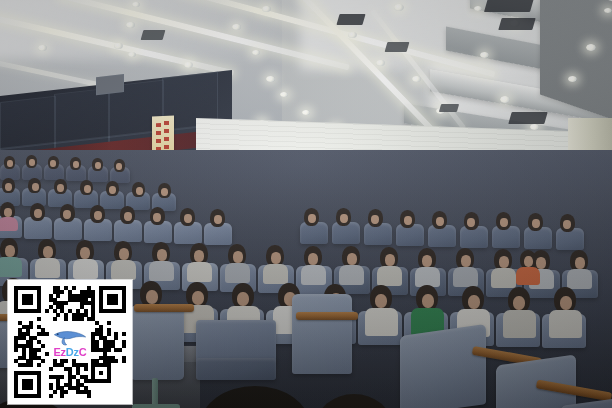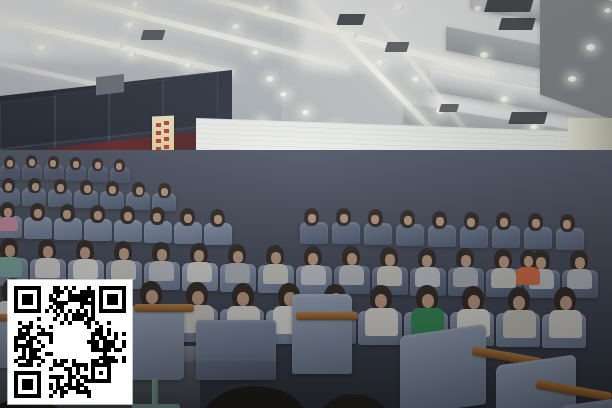--- a/index.html
+++ b/index.html
@@ -1035,15 +1035,23 @@
         <div class="qmod" style="left: 3.86207px; top: 108.138px; width: 4px; height: 4px;"></div>
         <div class="qmod" style="left: 7.72414px; top: 108.138px; width: 4px; height: 4px;"></div>
         <div class="qmod" style="left: 11.5862px; top: 108.138px; width: 4px; height: 4px;"></div>
         <div class="qmod" style="left: 15.4483px; top: 108.138px; width: 4px; height: 4px;"></div>
         <div class="qmod" style="left: 19.3103px; top: 108.138px; width: 4px; height: 4px;"></div>
         <div class="qmod" style="left: 23.1724px; top: 108.138px; width: 4px; height: 4px;"></div>
         <div class="qmod" style="left: 34.7586px; top: 108.138px; width: 4px; height: 4px;"></div>
         <div class="qmod" style="left: 46.3448px; top: 108.138px; width: 4px; height: 4px;"></div>
         <div class="qmod" style="left: 73.3793px; top: 108.138px; width: 4px; height: 4px;"></div>
       </div>
+    <div class="qr-logo">
+      <svg class="qr-bird" viewBox="0 0 60 34">
+        <path d="M2 12 C12 6 26 5 40 8 C48 10 55 13 58 16 C50 15 42 15 36 17 C28 20 20 20 12 17 Z" fill="#5b8fd4" stroke="#2f5f9e" stroke-width="1"></path>
+        <path d="M20 17 C19 22 20 27 24 30 C21 31 17 30 16 27 C15 23 17 19 20 17 Z" fill="#6c9bdb" stroke="#2f5f9e" stroke-width="1"></path>
+        <circle cx="8" cy="11" r="1.6" fill="#1e3f6e"></circle>
+      </svg>
+      <div class="qr-text"><span class="c1">Ez</span><span class="c2">Dz</span><span class="c3">C</span></div>
+    </div>
   </div>
 
 </div>
 
 </body></html>

